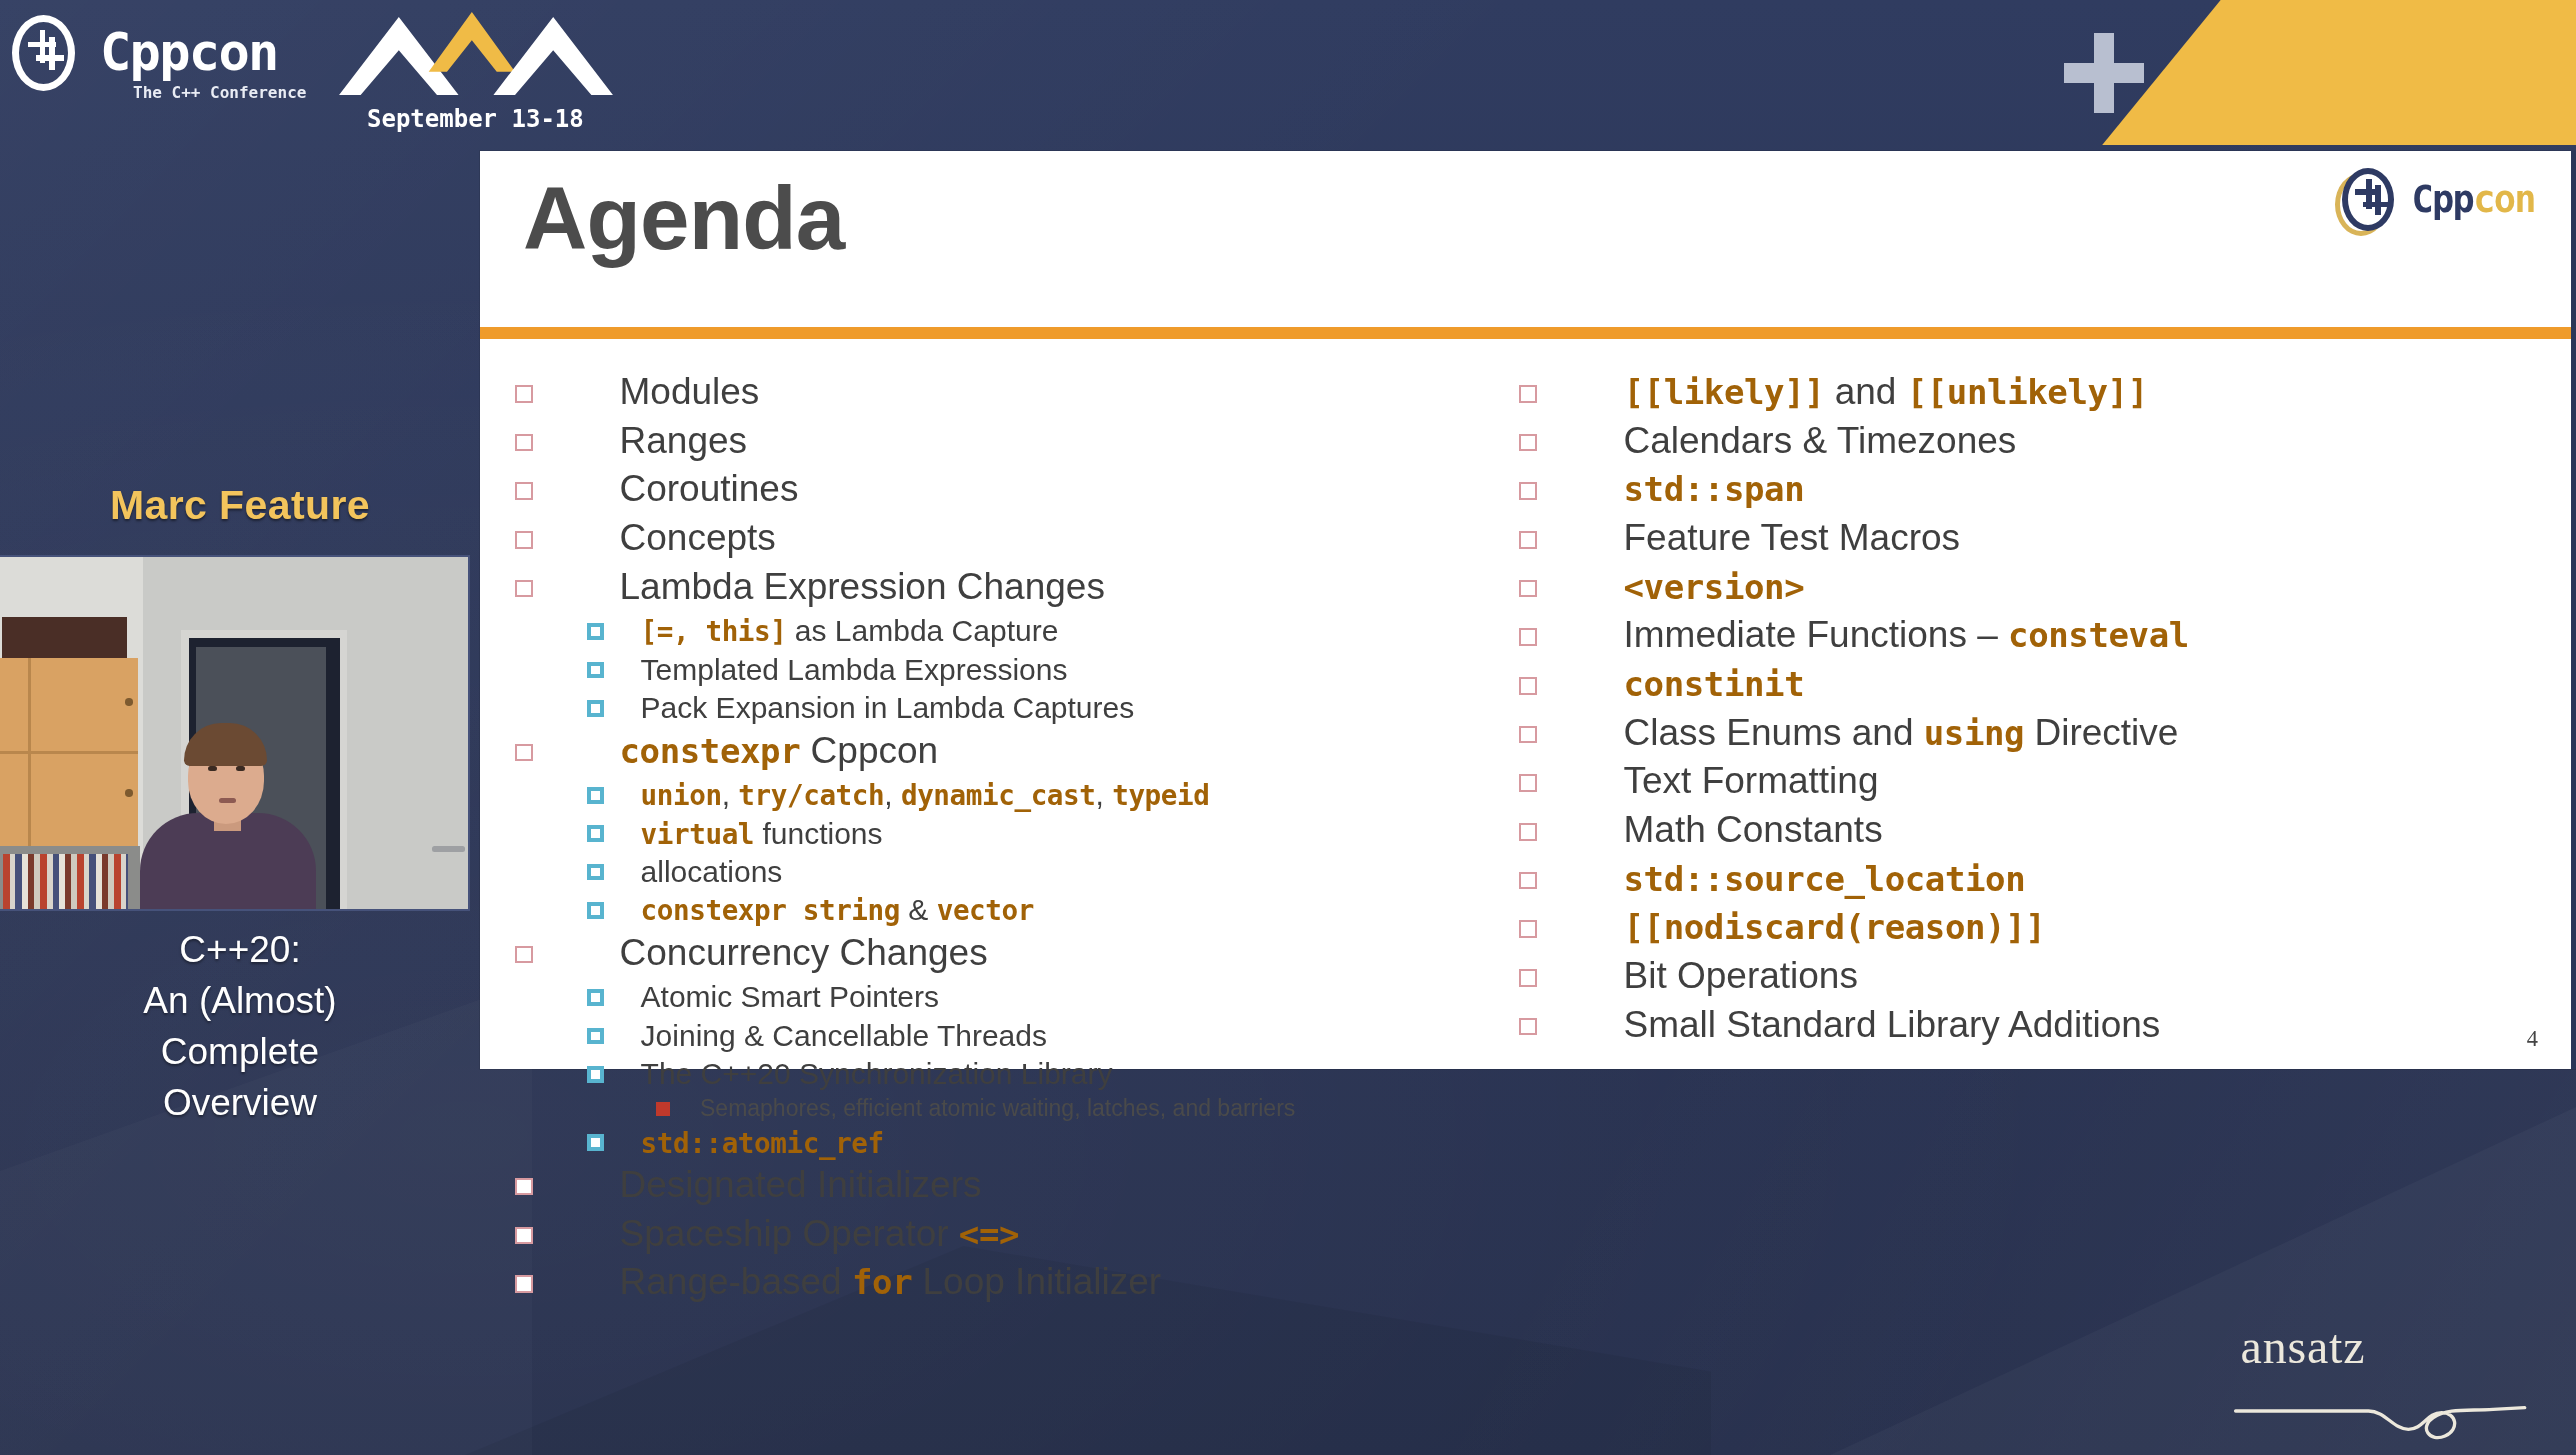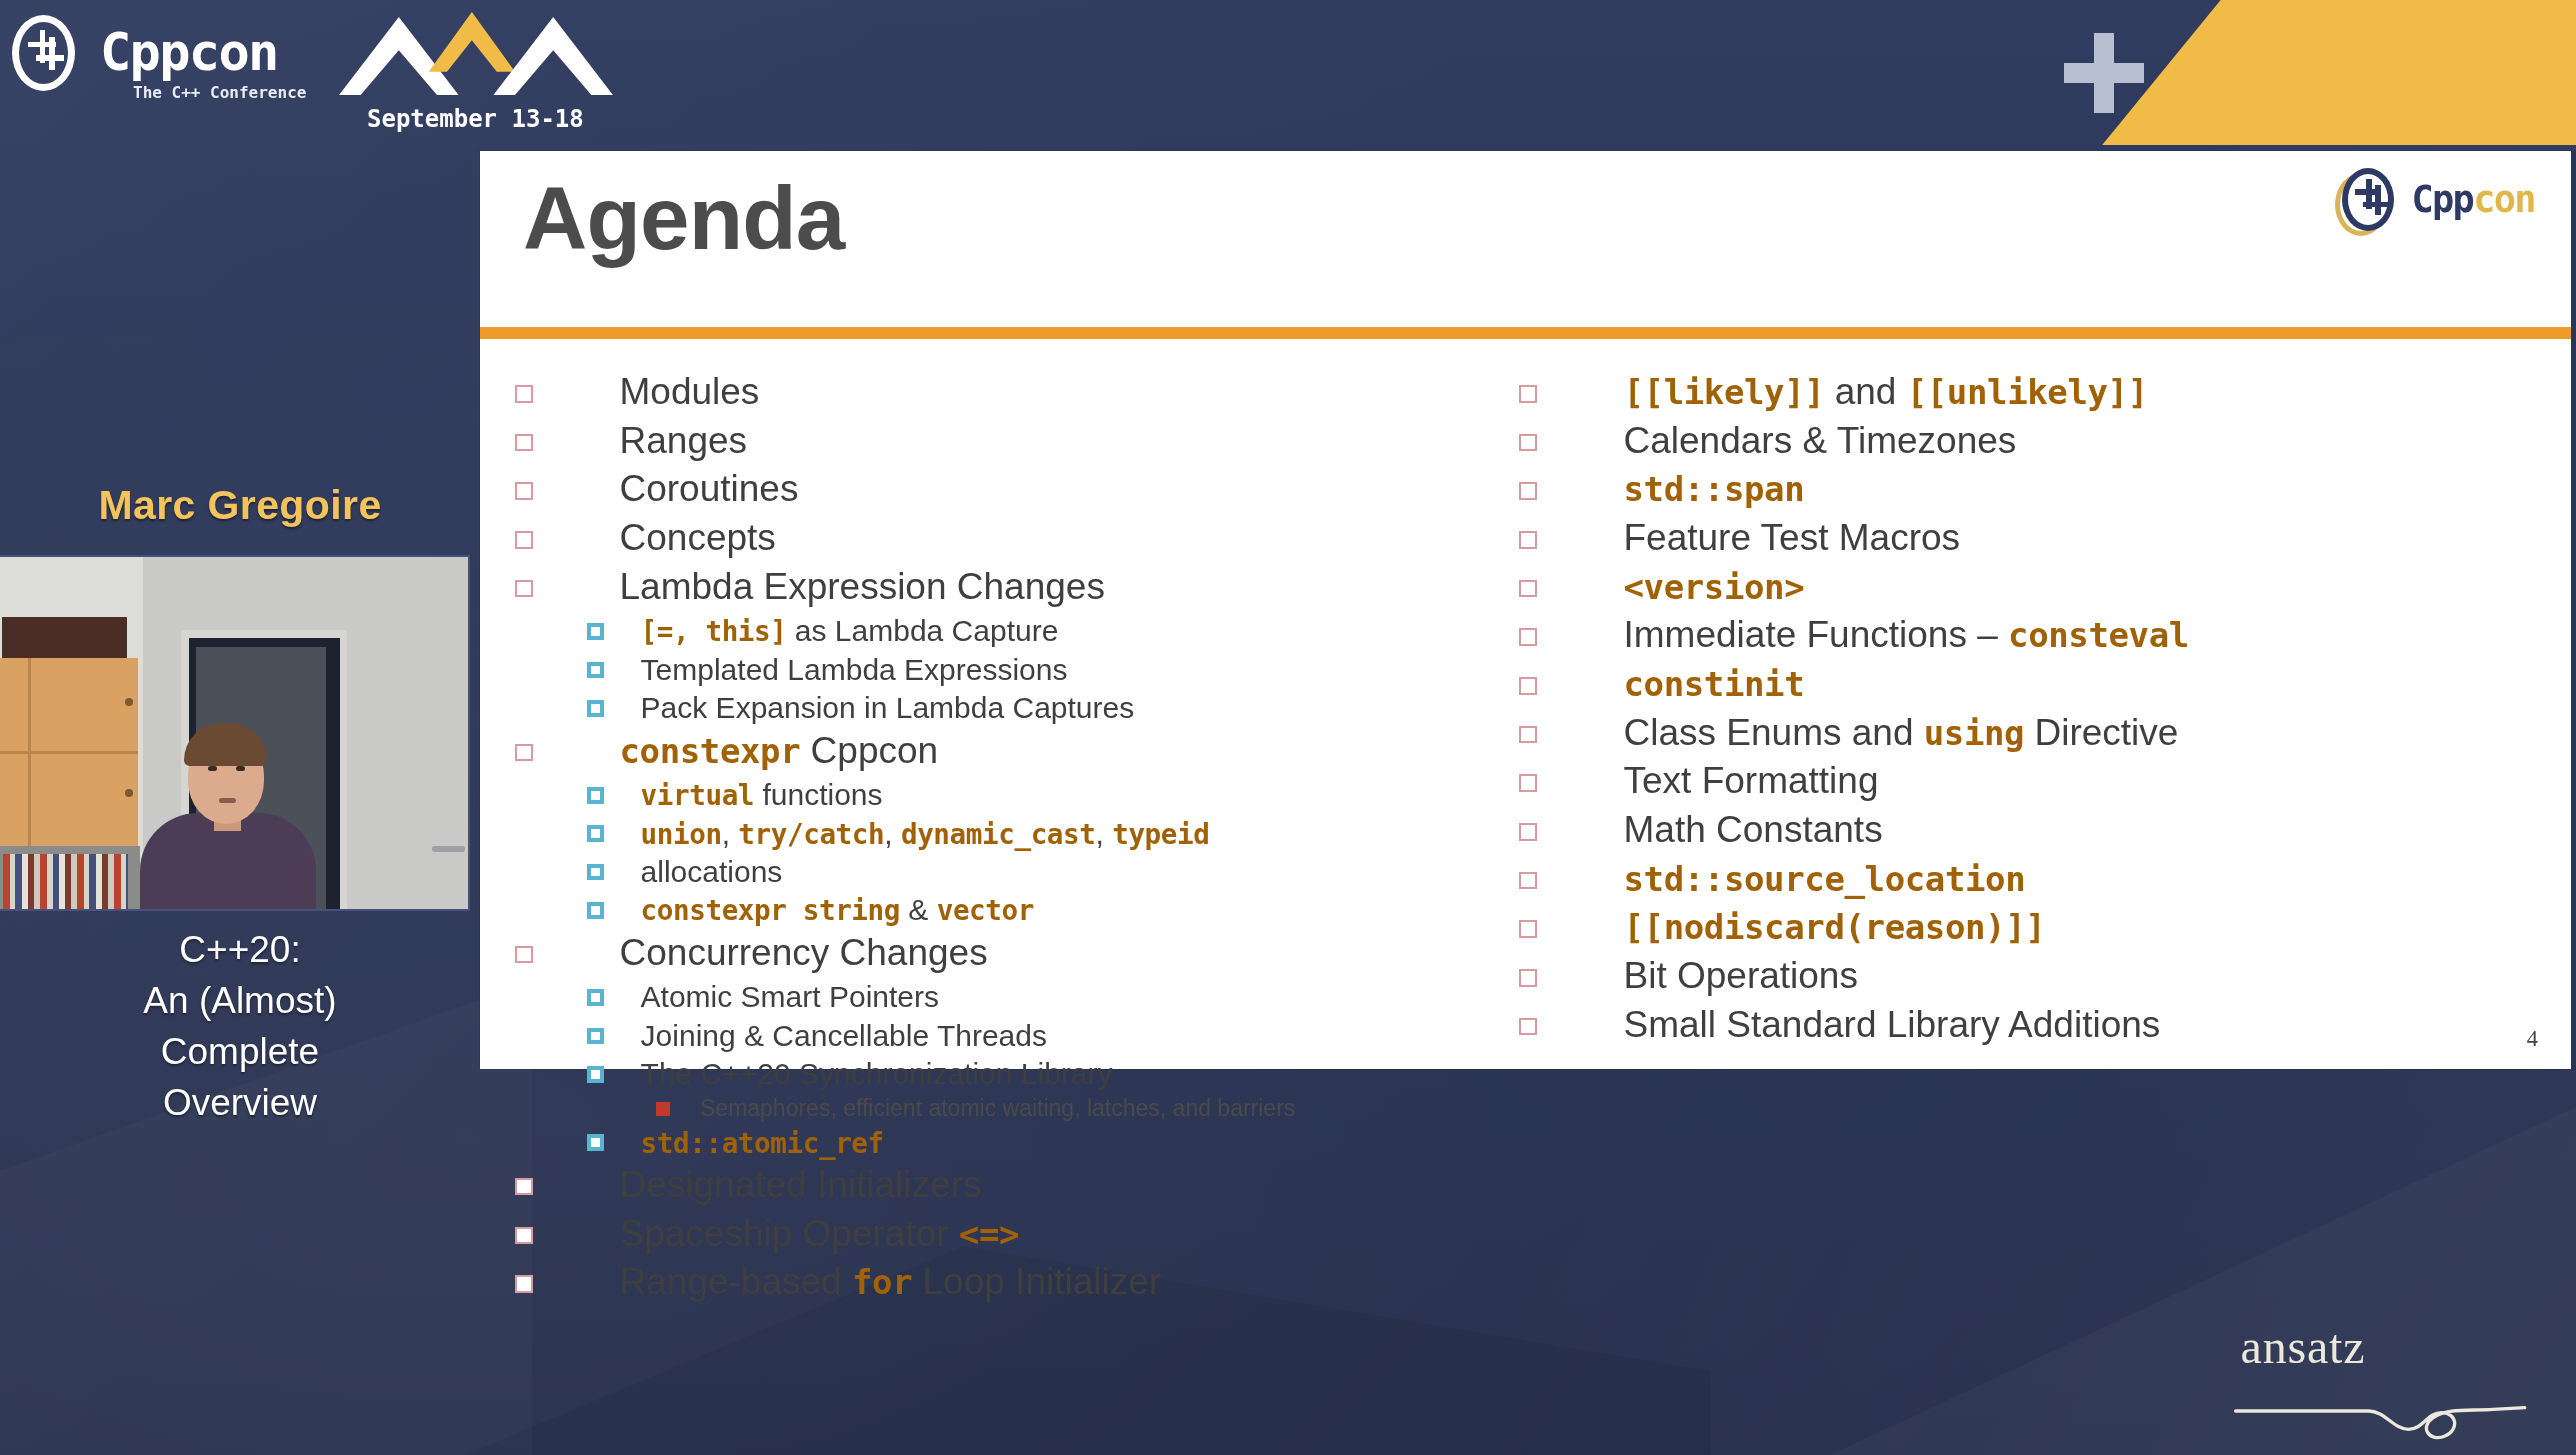--- a/index.html
+++ b/index.html
@@ -237,21 +237,21 @@
   </div>
   <div id="conf-dates">September 13-18</div>
 
   <div id="corner"></div>
   <div id="corner-plus">
       <i class="cv"></i>
       <i class="ch"></i>
     </div>
 </div>
 
-<div id="speaker-name">Marc Gregoire</div>
+<div id="speaker-name">Marc Feature</div>
 
 <div id="webcam">
   <div class="wc" id="wc-wallL"></div>
   <div class="wc" id="wc-wallR"></div>
   <div class="wc" id="wc-door-frame"></div>
   <div class="wc" id="wc-door-dark"></div>
   <div class="wc" id="wc-door-inner"></div>
   <div class="wc" id="wc-cab-top"></div>
   <div class="wc" id="wc-cab">
       <i class="hl"></i>
@@ -348,27 +348,27 @@
         </li>
         <li class="lvl1">
           <div class="item">
             <span class="bul"></span>
             <span class="txt"><span class="mono">constexpr</span><span class=""> Cppcon</span></span>
           </div>
         </li>
         <li class="lvl2">
           <div class="item">
             <span class="bul"></span>
+            <span class="txt"><span class="mono">union</span><span class="">, </span><span class="mono">try/catch</span><span class="">, </span><span class="mono">dynamic_cast</span><span class="">, </span><span class="mono">typeid</span></span>
+          </div>
+        </li>
+        <li class="lvl2">
+          <div class="item">
+            <span class="bul"></span>
             <span class="txt"><span class="mono">virtual</span><span class=""> functions</span></span>
-          </div>
-        </li>
-        <li class="lvl2">
-          <div class="item">
-            <span class="bul"></span>
-            <span class="txt"><span class="mono">union</span><span class="">, </span><span class="mono">try/catch</span><span class="">, </span><span class="mono">dynamic_cast</span><span class="">, </span><span class="mono">typeid</span></span>
           </div>
         </li>
         <li class="lvl2">
           <div class="item">
             <span class="bul"></span>
             <span class="txt"><span class="">allocations</span></span>
           </div>
         </li>
         <li class="lvl2">
           <div class="item">

